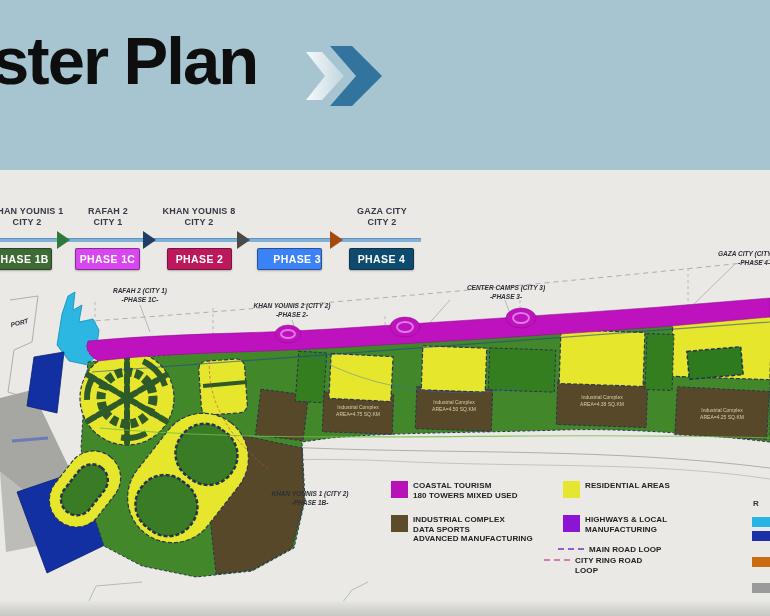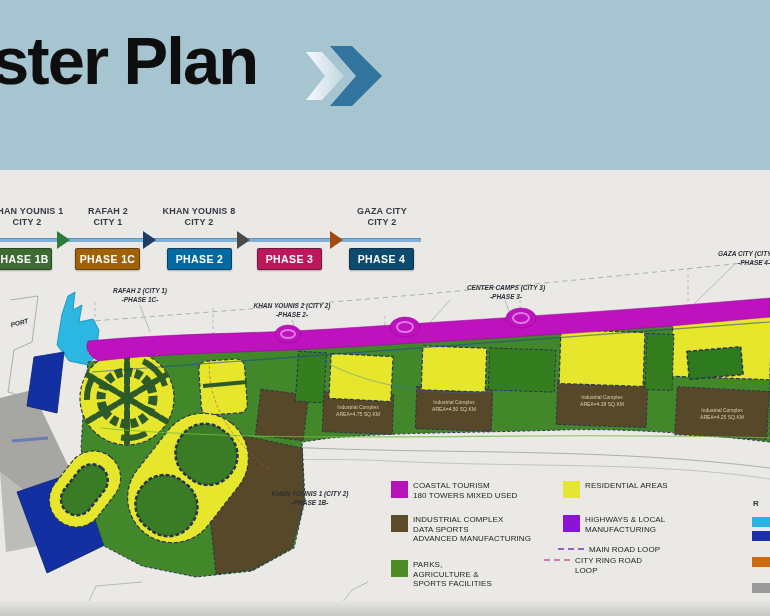--- a/index.html
+++ b/index.html
@@ -15,30 +15,30 @@
               color:#383846;line-height:11px;letter-spacing:.2px;white-space:nowrap;}
   .tl-line{position:absolute;left:0;top:238px;width:421px;height:4px;background:#7fb0d8;
            box-shadow:inset 0 1px 0 #5e92bf;}
   .tl-arrow{position:absolute;top:231px;width:0;height:0;border-top:9px solid transparent;
             border-bottom:9px solid transparent;}
   .ar0{border-left:13px solid #2e7a3a;} .ar1{border-left:13px solid #1d3c66;}
   .ar2{border-left:13px solid #4a4a4a;} .ar3{border-left:13px solid #a34a12;}
   .phase-box{position:absolute;top:248px;height:20px;line-height:20px;text-align:center;font-size:10.5px;
              font-weight:bold;color:#fff;border:1px solid rgba(20,20,30,.45);border-radius:2px;
              letter-spacing:.4px;box-shadow:0 1px 2px rgba(0,0,0,.25);white-space:nowrap;overflow:hidden;}
-  .pb0{background:#3e6b34;} .pb1{background:#a16207;} .pb2{background:#0369a1;}
-  .pb3{background:#be185d;} .pb4{background:#0c4a6e;}
+  .pb0{background:#3e6b34;} .pb1{background:#d946ef;} .pb2{background:#be185d;}
+  .pb3{background:#3b82f6;text-align:right;} .pb4{background:#0c4a6e;}
   
   .map-svg{position:absolute;left:0;top:0;z-index:1;}
   
   .legend-item{position:absolute;display:flex;gap:5px;align-items:flex-start;z-index:3;}
   .legend-swatch{width:17px;height:17px;flex:none;}
   .sw-coastal{background:#b712b7;} .sw-res{background:#e6e630;} .sw-ind{background:#5c4c2a;}
   .sw-hwy{background:#8c14d4;} .sw-parks{background:#4e8c28;}
-  .legend-text{font-size:8px;font-weight:normal;color:#222;line-height:9.5px;letter-spacing:.1px;}
+  .legend-text{font-size:8px;font-weight:bold;color:#222;line-height:9.5px;letter-spacing:.1px;}
   .dash-swatch{width:26px;height:0;border-top:2px dashed;flex:none;margin-top:3px;}
   .dash-main{border-color:#9060c8;} .dash-ring{border-color:#d080b0;}
   .rp-title{position:absolute;left:753px;top:499px;font-size:8px;font-weight:bold;color:#333;z-index:3;}
   .rp-sw{position:absolute;left:752px;width:22px;height:10px;z-index:3;}
   .rp0{top:517px;background:#28b4e4;} .rp1{top:531px;background:#1a2fa8;}
   .rp2{top:557px;background:#cc6a10;} .rp3{top:583px;background:#9a9a9a;}
   .bottom-strip{position:absolute;left:0;bottom:0;width:770px;height:15px;z-index:2;
                 background:linear-gradient(#e6e6e3,#c6c6c3);}
 </style>
 </head>
@@ -233,28 +233,20 @@
       <div>MAIN ROAD LOOP</div>
     </div>
   </div>
   <div class="legend-item" style="left:544px;top:556px">
     <div class="dash-swatch dash-ring"></div>
     <div class="legend-text">
       <div>CITY RING ROAD</div>
       <div>LOOP</div>
     </div>
   </div>
-  <div class="legend-item" style="left:391px;top:560px">
-    <div class="legend-swatch sw-parks"></div>
-    <div class="legend-text">
-      <div>PARKS,</div>
-      <div>AGRICULTURE &amp;</div>
-      <div>SPORTS FACILITIES</div>
-    </div>
-  </div>
 
   <div class="rp-title">R</div>
   <div class="rp-sw rp0"></div>
   <div class="rp-sw rp1"></div>
   <div class="rp-sw rp2"></div>
   <div class="rp-sw rp3"></div>
 
   <div class="bottom-strip"></div>
 </div>
 

